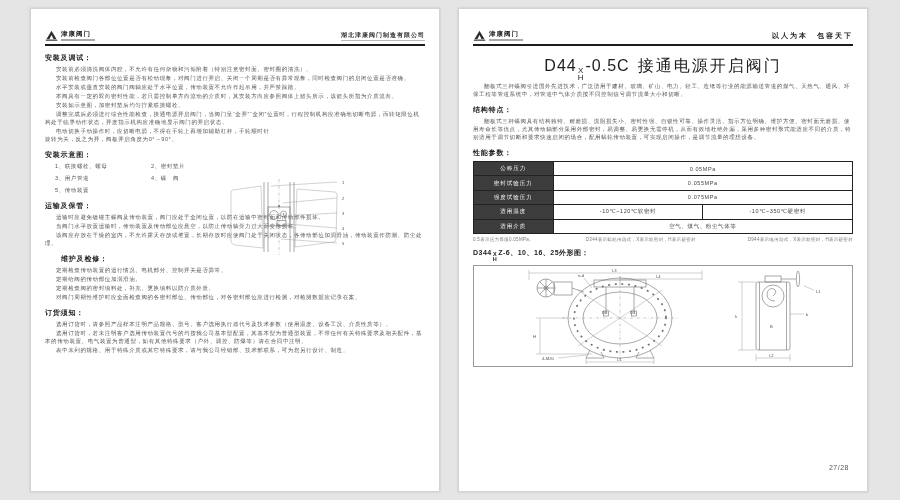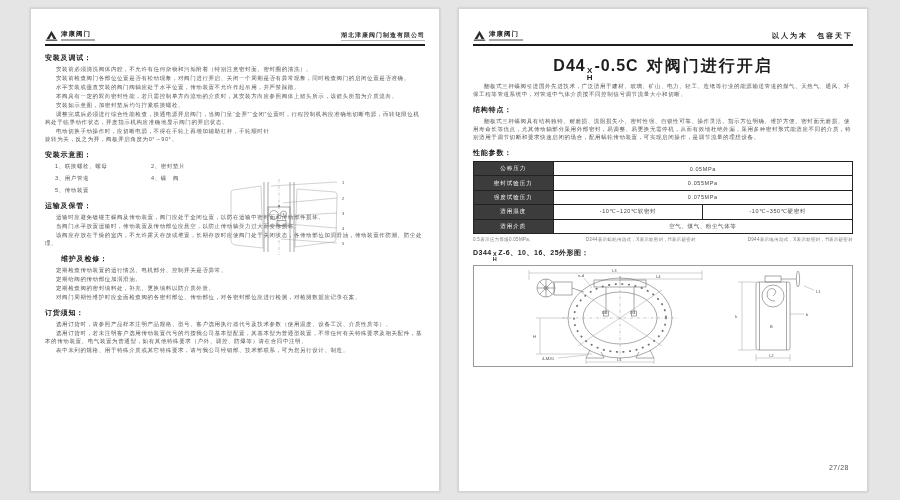--- a/index.html
+++ b/index.html
@@ -38,21 +38,21 @@
   .para{
     font-size:5.5px;letter-spacing:.6px;line-height:8px;color:#555;
     text-indent:2em;margin:0 0 1px 0;
   }
   
   .legend{display:grid;grid-template-columns:96px 96px;row-gap:5px;
     font-size:5.5px;letter-spacing:.6px;color:#555;margin:3px 0 4px 10px;}
   .inst-svg{position:absolute;left:196px;top:168px;}
   
   .doc-title{
-    text-align:center;margin:12px 0 1px 0;color:#1d1d1d;font-weight:bold;
+    text-align:center;margin:12px 0 1px 0;color:#1d1d1d;font-weight:normal;
     font-size:16px;letter-spacing:1px;line-height:1;
   }
   .stack{display:inline-flex;flex-direction:column;vertical-align:-2px;
     font-size:8px;line-height:7px;margin:0 1px;text-align:center;}
   .stack.small{font-size:5.5px;line-height:5px;vertical-align:-1px;}
   .title-name{margin-left:8px;letter-spacing:2px;}
   
   table.params{width:100%;border-collapse:collapse;margin-top:3px;}
   table.params th{
     background:#3c3c3c;color:#fff;font-weight:normal;font-size:5.5px;
@@ -174,21 +174,21 @@
         <div class="logo-sub"></div>
       </span>
     </div>
     <div class="hdr-slogan">以人为本　包容天下</div>
   </div>
 
   <div class="doc-title">
     <span>D44</span><span class="stack">
         <span>X</span>
         <span>H</span>
-      </span><span>-0.5C</span><span class="title-name">对阀门进行开启</span>
+      </span><span>-0.5C</span><span class="title-name">接通电源开启阀门</span>
   </div>
 
   <p class="para">翻板式三杆蝶阀引进国外先进技术，广泛适用于建材、玻璃、矿山、电力、轻工、造纸等行业的能源输送管道的煤气、天然气、通风、环保工程等管道系统中，对管道中气体介质按不同控制信号调节流量大小和切断。</p>
 
   <div class="sec-h">结构特点：</div>
   <p class="para">翻板式三杆蝶阀具有结构独特、耐磨损、流阻损失小、密封性强、自锁性可靠、操作灵活、指示方位明确、维护方便、密封面无磨损、使用寿命长等优点，尤其传动轴部分采用外部密封，易调整、易更换无需停机，从而有效地杜绝外漏，采用多种密封形式能适应不同的介质，特别适用于调节切断和要求快速启闭的场合，配用蜗轮传动装置，可实现启闭操作，是调节流量的理想设备。</p>
 
   <div class="sec-h">性能参数：</div>
   <table class="params">
     <tbody>

